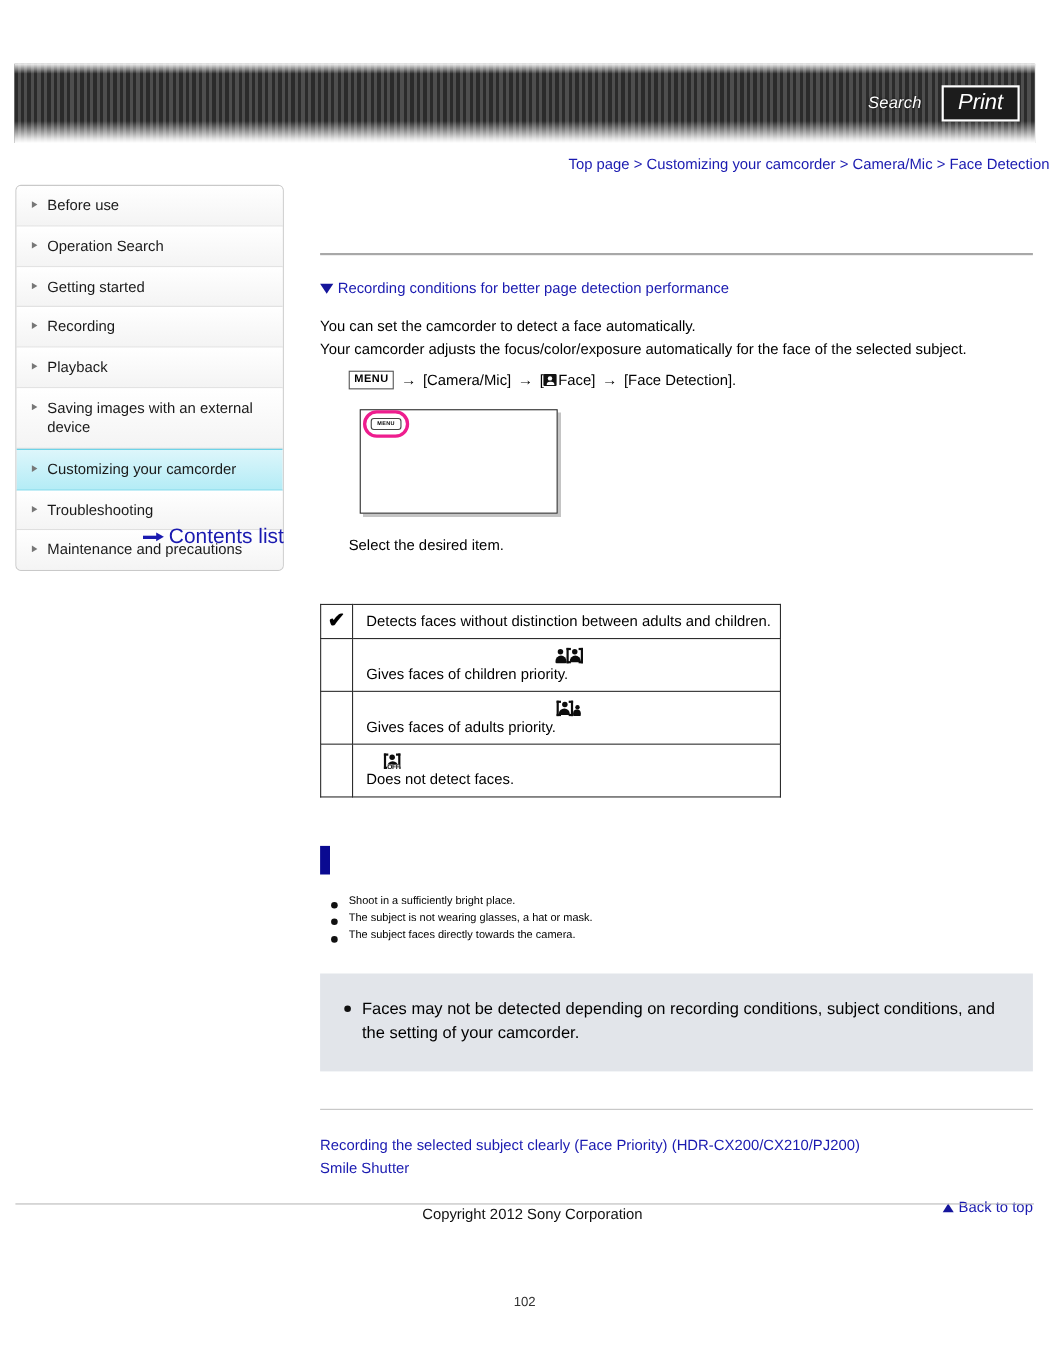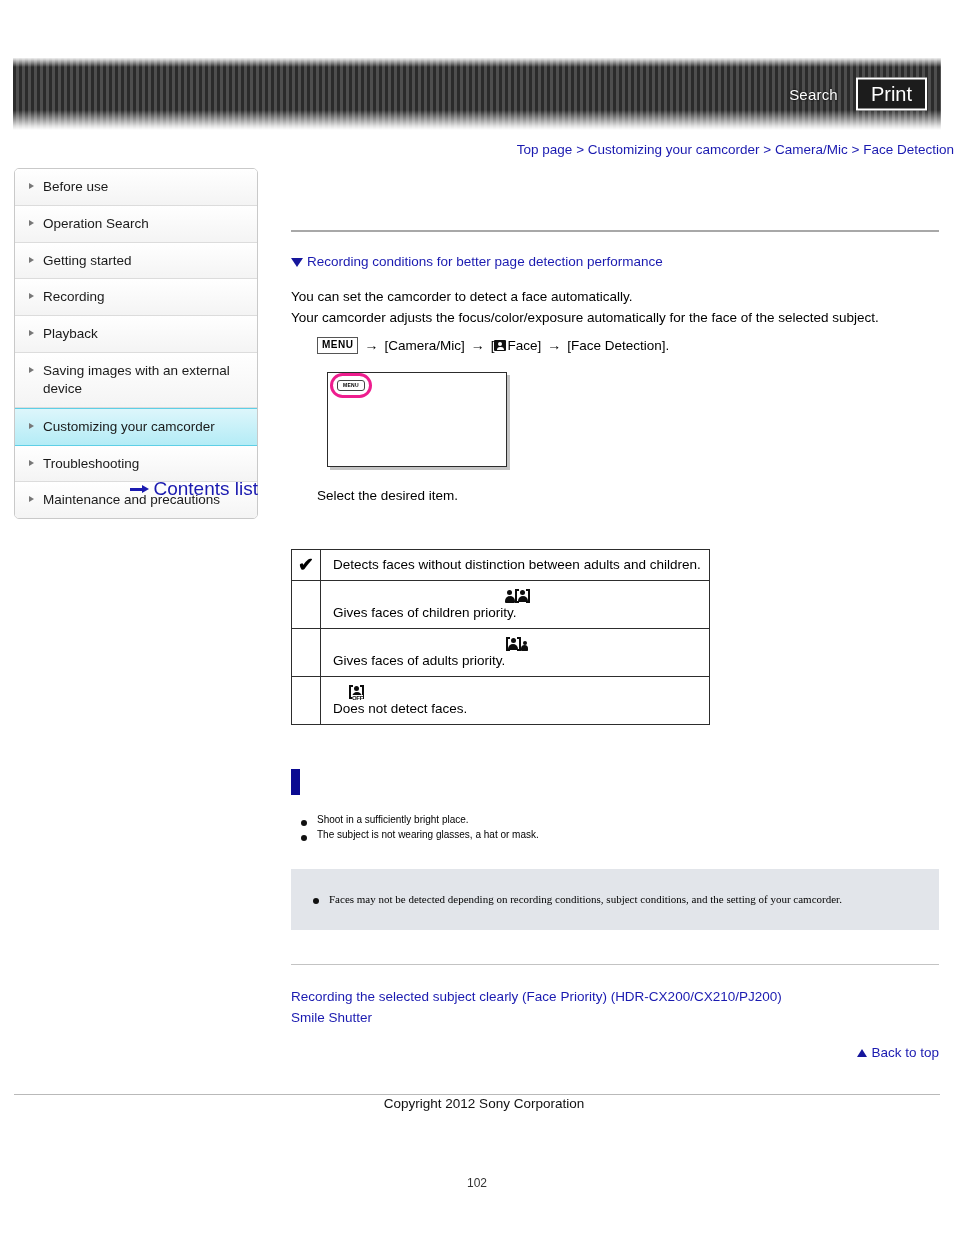--- a/index.html
+++ b/index.html
@@ -23,20 +23,21 @@
     background:
       linear-gradient(to bottom,
         rgba(255,255,255,0.92) 0px,
         rgba(255,255,255,0.0) 9px,
         rgba(255,255,255,0.0) 52px,
         rgba(255,255,255,0.85) 68px,
         rgba(255,255,255,1) 72px),
       repeating-linear-gradient(to right,
         #2b2b2b 0px, #2b2b2b 3px,
         #4e4e4e 3px, #4e4e4e 6px);
+    font-style: italic;
   }
   .header-controls {
     position: absolute;
     right: 14px; top: 50%;
     transform: translateY(-50%);
     display: flex;
     align-items: center;
     gap: 18px;
   }
   .search-link {
@@ -377,26 +378,25 @@
     width: 6px; height: 6px;
     border-radius: 50%;
     background: #111;
   }
   .note-box {
     margin-top: 26px;
     background: #e2e5ea;
     padding: 22px 20px 22px 12px;
   }
   .note-box li {
-    font-size: 11px;
+    font-size: 15px;
     line-height: 1.5;
     padding-left: 26px;
     position: relative;
     list-style: none;
-    font-family: Liberation Serif, serif;
   }
   .note-box li::before {
     content: "";
     position: absolute;
     left: 10px; top: 7px;
     width: 6px; height: 6px;
     border-radius: 50%;
     background: #111;
   }
   .note-box ul { margin: 0; padding: 0; }
@@ -587,20 +587,21 @@
       </td>
     </tr>
   </tbody>
     </table>
 
   <div class="sect-bar"></div>
 
   <ul class="bullets">
     <li>Shoot in a sufficiently bright place.</li>
     <li>The subject is not wearing glasses, a hat or mask.</li>
+    <li>The subject faces directly towards the camera.</li>
   </ul>
 
   <div class="note-box">
     <ul>
       <li>Faces may not be detected depending on recording conditions, subject conditions, and the setting of your camcorder.</li>
     </ul>
   </div>
 
   <div class="rule2"></div>
 

